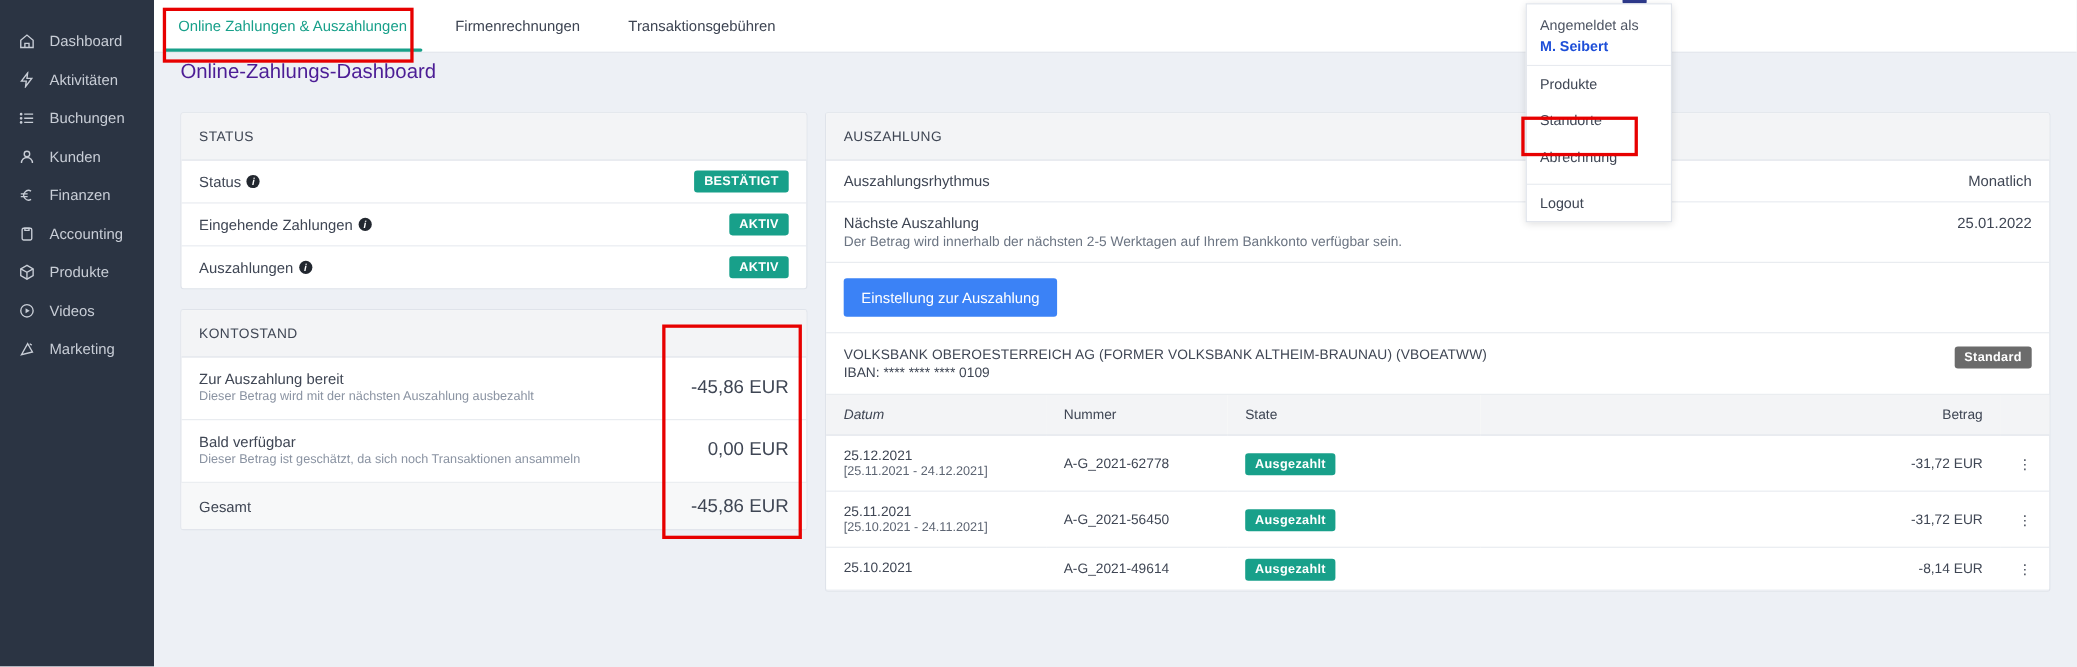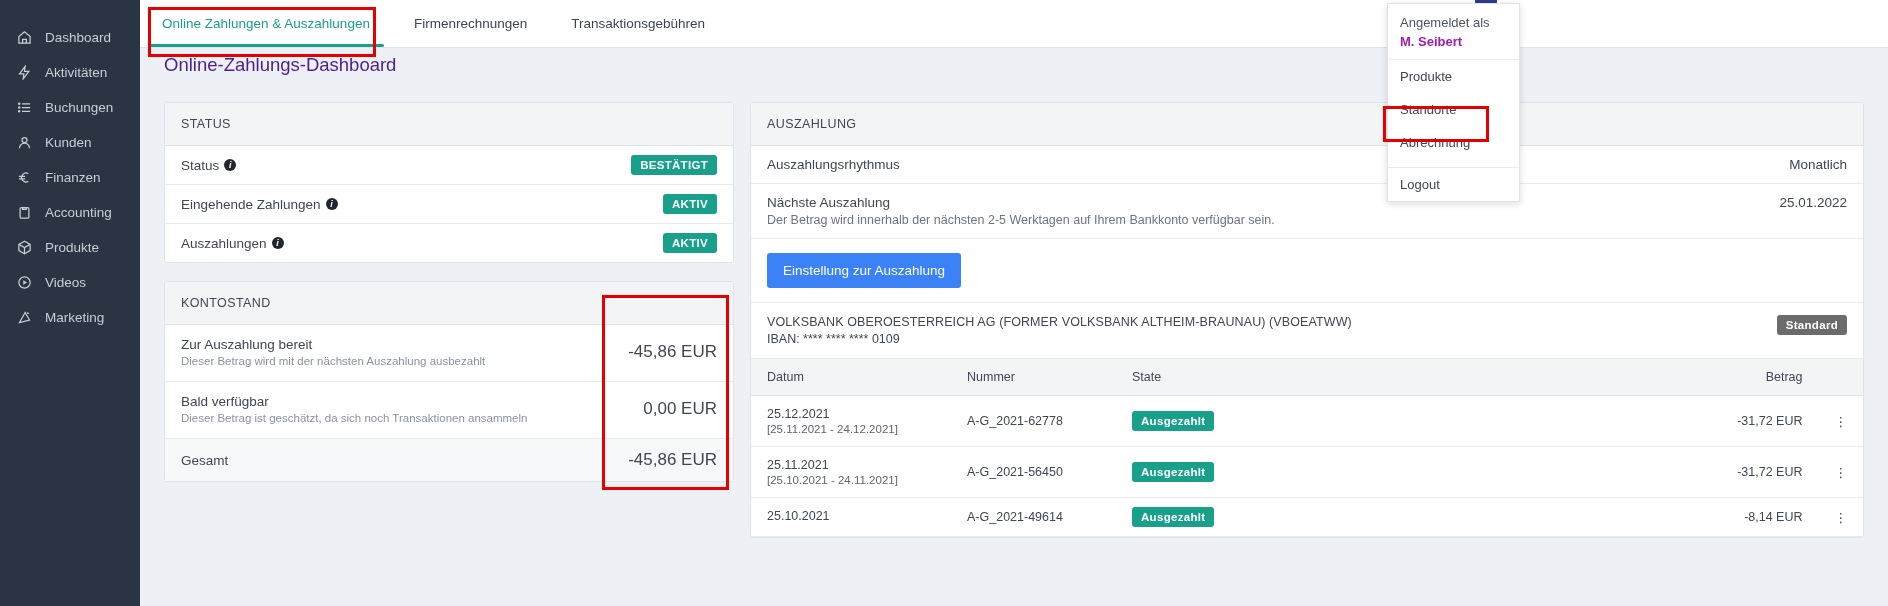--- a/index.html
+++ b/index.html
@@ -158,38 +158,38 @@
   }
   table.tx thead th.num { text-align: right; }
   table.tx tbody td {
     border-bottom: 1px solid #e7eaef; padding: 11px 16px;
     font-size: 12.5px; color: #3f4654; vertical-align: middle;
   }
   td.date .d1 { font-size: 12.5px; }
   td.date .d2 { font-size: 11.5px; color: #5d6573; margin-top: 2px; }
   td.amt { text-align: right; font-size: 12.5px; white-space: nowrap; }
   td.kebab { width: 26px; text-align: center; color: #4b525f; font-size: 14px; cursor: pointer; letter-spacing: 0; }
-  .col-datum { width: 200px; }
+  .col-datum { width: 200px; font-style: italic; }
   .col-nummer { width: 165px; }
   .col-state { width: 230px; }
 
   
   #dropdown {
     position: absolute;
     left: 1247px; top: 3px;
     width: 133px;
     background: #fff;
     border: 1px solid #dfe3ea;
     box-shadow: 0 2px 7px rgba(0,0,0,.14);
     z-index: 50;
     font-size: 13px; color: #3f4654;
   }
   #dropdown .dd-head { padding: 11px 12px 10px 12px; border-bottom: 1px solid #e7eaef; }
   #dropdown .dd-head .dd-sub { color: #4d5462; }
-  #dropdown .dd-head .dd-user { font-weight: bold; margin-top: 4px; color: #a21caf; }
+  #dropdown .dd-head .dd-user { font-weight: bold; margin-top: 4px; color: #1d4ed8; }
   #dropdown .dd-item { padding: 9px 12px; cursor: pointer; }
   #dropdown .dd-item.last { border-top: 1px solid #e7eaef; margin-top: 8px; }
   #avatar {
     position: absolute; left: 1335px; top: -10px;
     width: 22px; height: 22px; border-radius: 50%;
     background: #2e3a8c; z-index: 45;
   }
 </style>
 </head>
 <body>

